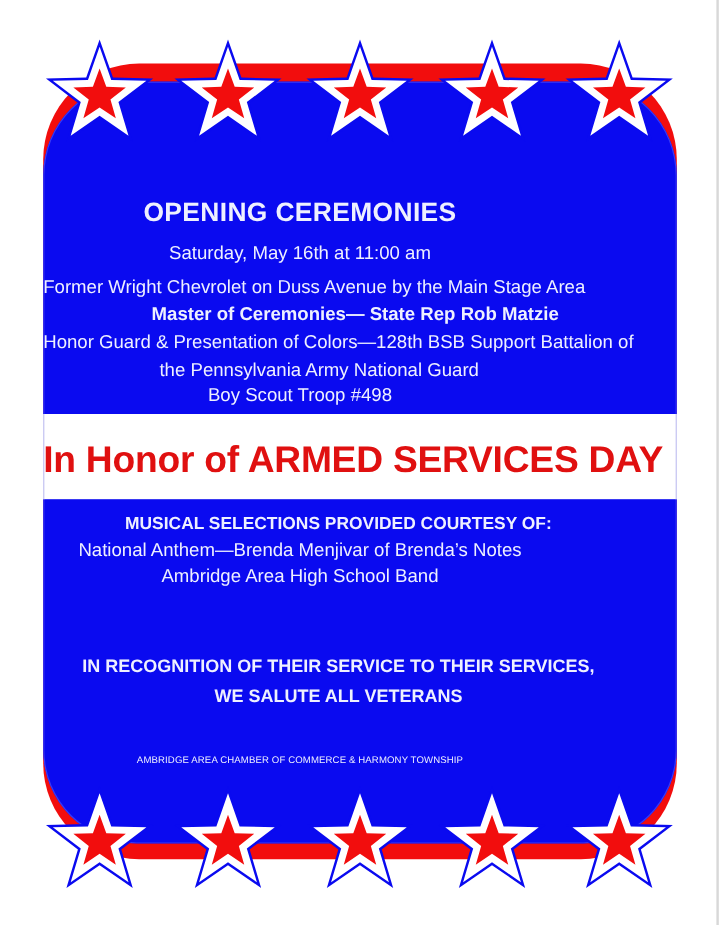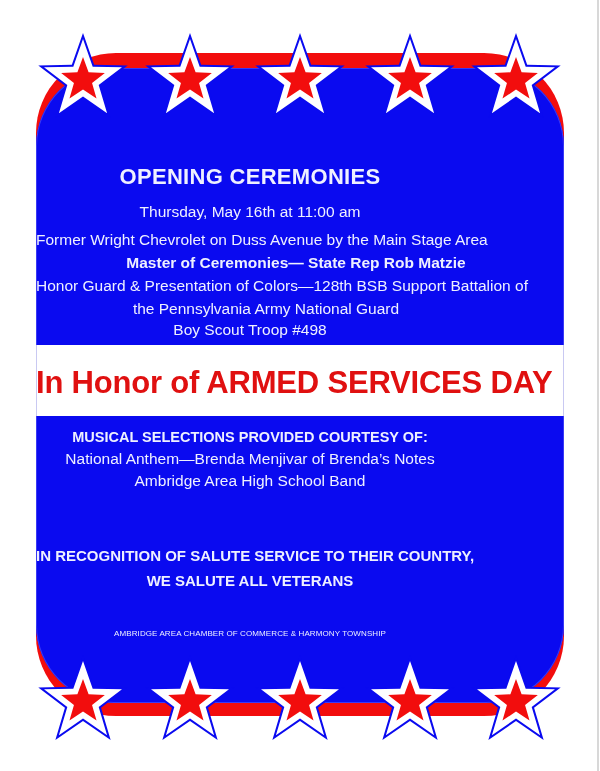--- a/index.html
+++ b/index.html
@@ -30,51 +30,51 @@
   .line {
     position: absolute; left: 36px; width: 428px; text-align: center;
     color: #eef0ff; white-space: nowrap; line-height: 1;
   }
   .title { font-size: 22px; font-weight: bold; letter-spacing: 0.3px; }
   .reg { font-size: 15.5px; }
   .bold { font-weight: bold; padding-left: 46px; }
   .band-text {
     color: #e01010; font-size: 31px; font-weight: bold; letter-spacing: -0.2px;
   }
-  .caps-bold { font-size: 14.5px; font-weight: bold; }
+  .caps-bold { font-size: 14.5px; font-weight: bold; padding-left: 32px; }
   .footer { font-size: 8px; letter-spacing: 0.1px; }
   .star {
     position: absolute; width: 100px; height: 100px;
   }
   .star svg { display: block; width: 100%; height: 100%; overflow: visible; }
 </style>
 </head>
 <body>
 
 <div class="page-edge"></div>
 
 <div class="red-panel"></div>
 <div class="blue-panel"></div>
 <div class="white-band"></div>
 
 <div class="line title" style="top:166px;">OPENING CEREMONIES</div>
-<div class="line reg" style="top:204px;">Thursday, May 16th at 11:00 am</div>
+<div class="line reg" style="top:204px;">Saturday, May 16th at 11:00 am</div>
 <div class="line reg" style="top:232px;">Former  Wright Chevrolet on Duss Avenue by the Main Stage Area</div>
 <div class="line reg bold" style="top:255px;">Master of Ceremonies— State Rep Rob Matzie</div>
 <div class="line reg" style="top:278px;">Honor Guard &amp; Presentation of Colors—128th BSB Support Battalion  of</div>
 <div class="line reg" style="top:301px;padding-left:16px;">the Pennsylvania Army National Guard</div>
 <div class="line reg" style="top:322px;">Boy Scout Troop #498</div>
 
 <div class="line band-text" style="top:367px;">In Honor of ARMED SERVICES DAY</div>
 
 <div class="line caps-bold" style="top:430px;">MUSICAL SELECTIONS PROVIDED COURTESY OF:</div>
 <div class="line reg" style="top:451px;">National Anthem—Brenda Menjivar of Brenda’s Notes</div>
 <div class="line reg" style="top:473px;">Ambridge Area High School Band</div>
 
-<div class="line caps-bold" style="top:548px; font-size:15px;">IN RECOGNITION OF SALUTE SERVICE TO THEIR  COUNTRY,</div>
+<div class="line caps-bold" style="top:548px; font-size:15px;">IN RECOGNITION OF THEIR SERVICE TO THEIR  SERVICES,</div>
 <div class="line caps-bold" style="top:573px; font-size:15px;">WE  SALUTE ALL VETERANS</div>
 
 <div class="line footer" style="top:630px;">AMBRIDGE AREA CHAMBER OF COMMERCE &amp; HARMONY TOWNSHIP</div>
 
 <div class="star" style="left:33px; top:30px;">
   <svg viewBox="-50 -50 100 100">
       <g class="s">
         <polygon points="0.00,-47.00 11.17,-15.37 44.70,-14.52 18.07,5.87 27.63,38.02 0.00,19.00 -27.63,38.02 -18.07,5.87 -44.70,-14.52 -11.17,-15.37" fill="#0a0af0"></polygon>
         <polygon points="0.00,-41.00 9.70,-13.35 38.99,-12.67 15.69,5.10 24.10,33.17 0.00,16.50 -24.10,33.17 -15.69,5.10 -38.99,-12.67 -9.70,-13.35" fill="#ffffff"></polygon>
         <polygon points="0.00,-23.00 5.58,-7.69 21.87,-7.11 9.04,2.94 13.52,18.61 0.00,9.50 -13.52,18.61 -9.04,2.94 -21.87,-7.11 -5.58,-7.69" fill="#f20d0d"></polygon>

